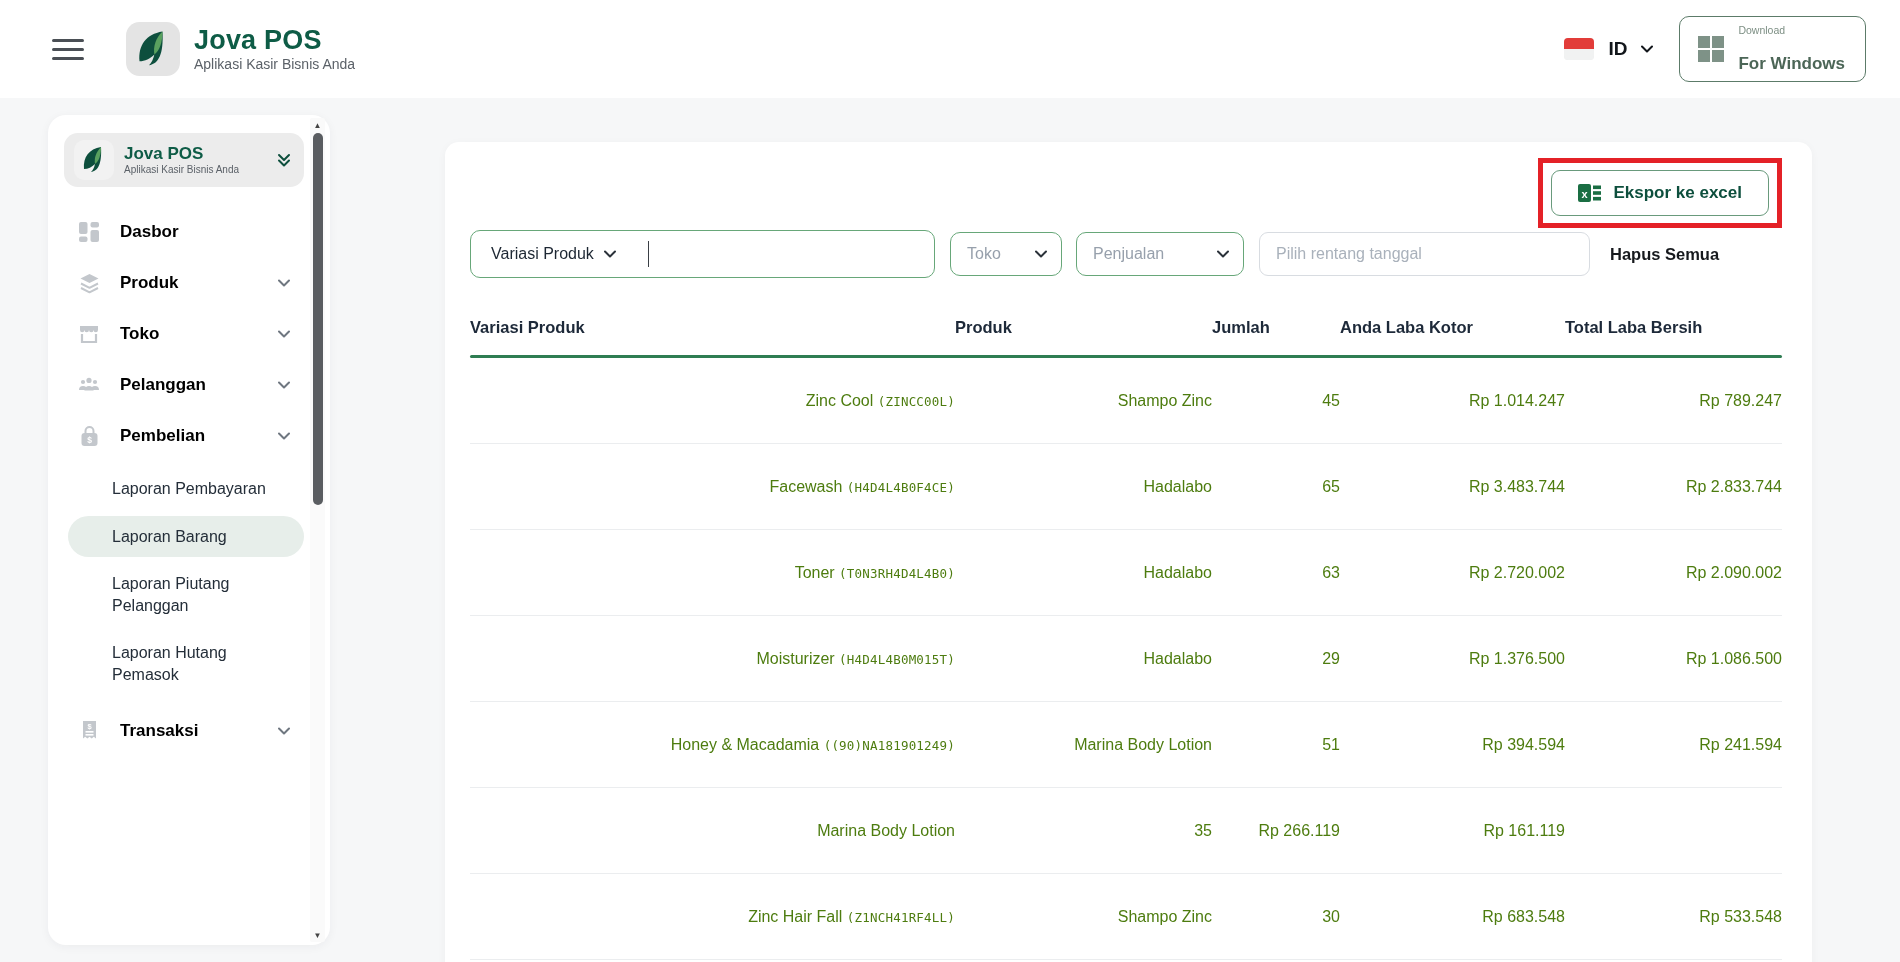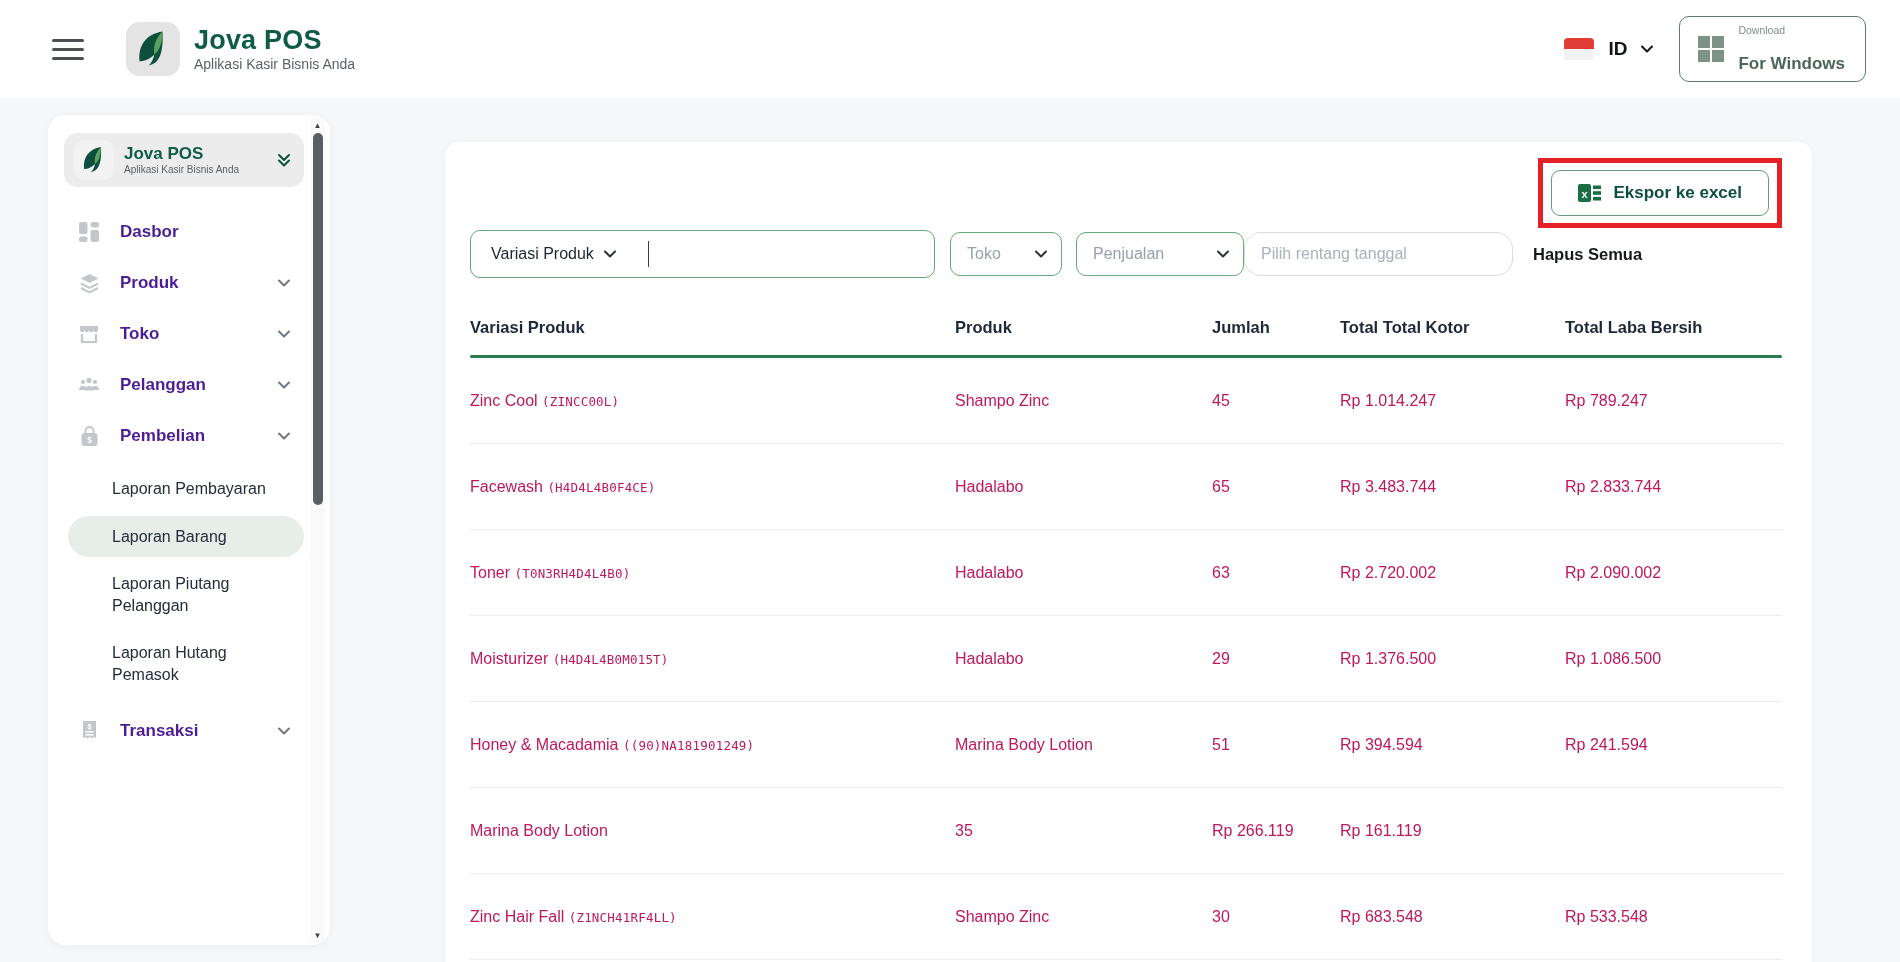--- a/index.html
+++ b/index.html
@@ -48,21 +48,21 @@
   .side-brand .brand-logo { width:40px; height:40px; }
   .side-brand-name { font-size:17px; font-weight:800; color:#0e5c46; line-height:1.1; }
   .side-brand-tagline { font-size:10px; color:#5b6168; }
   .side-brand .collapse { margin-left:auto; }
   .menu { margin-top:22px; }
   .menu-item {
     display:flex; align-items:center; gap:20px; padding:12px 14px;
     border-radius:24px; cursor:pointer; margin-bottom:5px;
   }
   .menu-item .mi-icon { width:22px; height:22px; flex:none; display:flex; align-items:center; justify-content:center; }
-  .menu-item .mi-label { font-size:17px; font-weight:600; color:#4c1d95; flex:1; }
+  .menu-item .mi-label { font-size:17px; font-weight:600; color:#000000; flex:1; }
   .menu-item.active { background:#134b3c; }
   .menu-item.active .mi-label { color:#ffffff; }
   .submenu { padding:4px 0 6px 0; }
   .sub-item {
     margin:0 0 6px 4px; padding:10px 12px 10px 44px; border-radius:24px;
     font-size:16px; font-weight:500; color:#242e39; cursor:pointer; line-height:1.35;
   }
   .sub-item.active { background:#e7eeea; }
   
   .sb-scroll { position:absolute; top:3px; right:5px; bottom:3px; width:15px; background:#fafafa; border-radius:2px; }
@@ -94,32 +94,32 @@
   .variant-input { flex:1; border:none; outline:none; font:inherit; font-size:16px; padding:0 10px; background:transparent; }
   .pill-select {
     display:flex; align-items:center; justify-content:space-between; height:44px;
     border:1px solid #67a779; border-radius:10px; background:#fff;
     padding:0 14px 0 16px; cursor:pointer;
   }
   .pill-select .ps-label { font-size:16px; color:#97a0ac; font-weight:500; }
   .store-select { width:112px; margin-left:15px; }
   .sales-select { width:168px; margin-left:14px; }
   .date-input {
-    width:269px; height:44px; border:1px solid #d8dce1; border-radius:17px;
+    width:331px; height:44px; margin-left:15px; border:1px solid #d8dce1; border-radius:9px;
     font:inherit; font-size:16px; padding:0 16px; color:#1d2733; outline:none;
   }
   .date-input::placeholder { color:#a9b1bb; }
   .clear-all { margin-left:20px; font-size:16.5px; font-weight:700; color:#16191d; cursor:pointer; }
   
   .grid-cols { display:grid; grid-template-columns:485px 257px 128px 225px 1fr; }
   .table-head { margin-top:26px; padding:14px 0 18px 0; }
   .th { font-size:16.5px; font-weight:700; color:#1d2939; }
   .green-rule { height:3px; background:#2e7d52; border-radius:2px; }
   .trow { align-items:center; height:86px; border-bottom:1px solid #ebedef; }
-  .cell { font-size:16px; font-weight:500; color:#be185d; }
+  .cell { font-size:16px; font-weight:500; color:#4d7c0f;text-align:right; }
   .cell .code { font-family:"DejaVu Sans Mono",monospace; font-size:12.5px; letter-spacing:.2px; }
   svg { display:block; }
 </style>
 </head>
 <body>
 
 <header class="app-header">
   <div class="hamburger">
     <span></span>
       <span></span>
@@ -325,21 +325,21 @@
 
         <input class="date-input" type="text" placeholder="Pilih rentang tanggal" style="">
 
         <span class="clear-all">Hapus Semua</span>
       </div>
 
       <div class="table-head grid-cols">
         <div class="th">Variasi Produk</div>
         <div class="th">Produk</div>
         <div class="th">Jumlah</div>
-        <div class="th">Total Total Kotor</div>
+        <div class="th">Anda Laba Kotor</div>
         <div class="th">Total Laba Bersih</div>
       </div>
       <div class="green-rule"></div>
 
       <div>
         <div class="trow grid-cols">
           <div class="cell"><span>Zinc Cool </span><span class="code">(ZINCC00L)</span></div>
           <div class="cell">Shampo Zinc</div>
           <div class="cell">45</div>
           <div class="cell">Rp 1.014.247</div>

